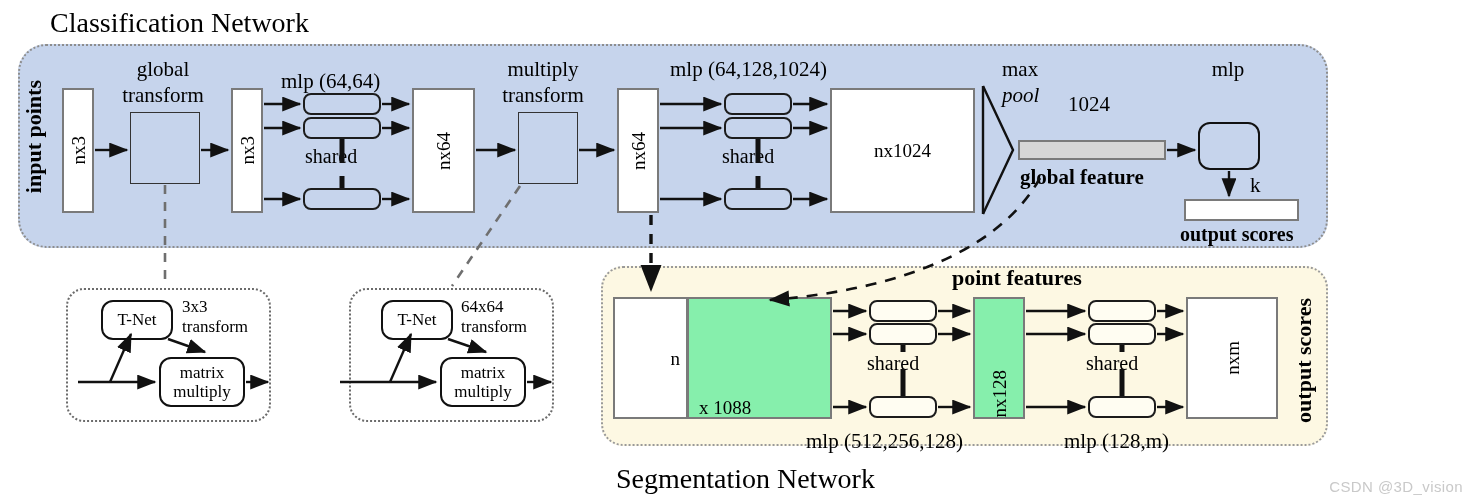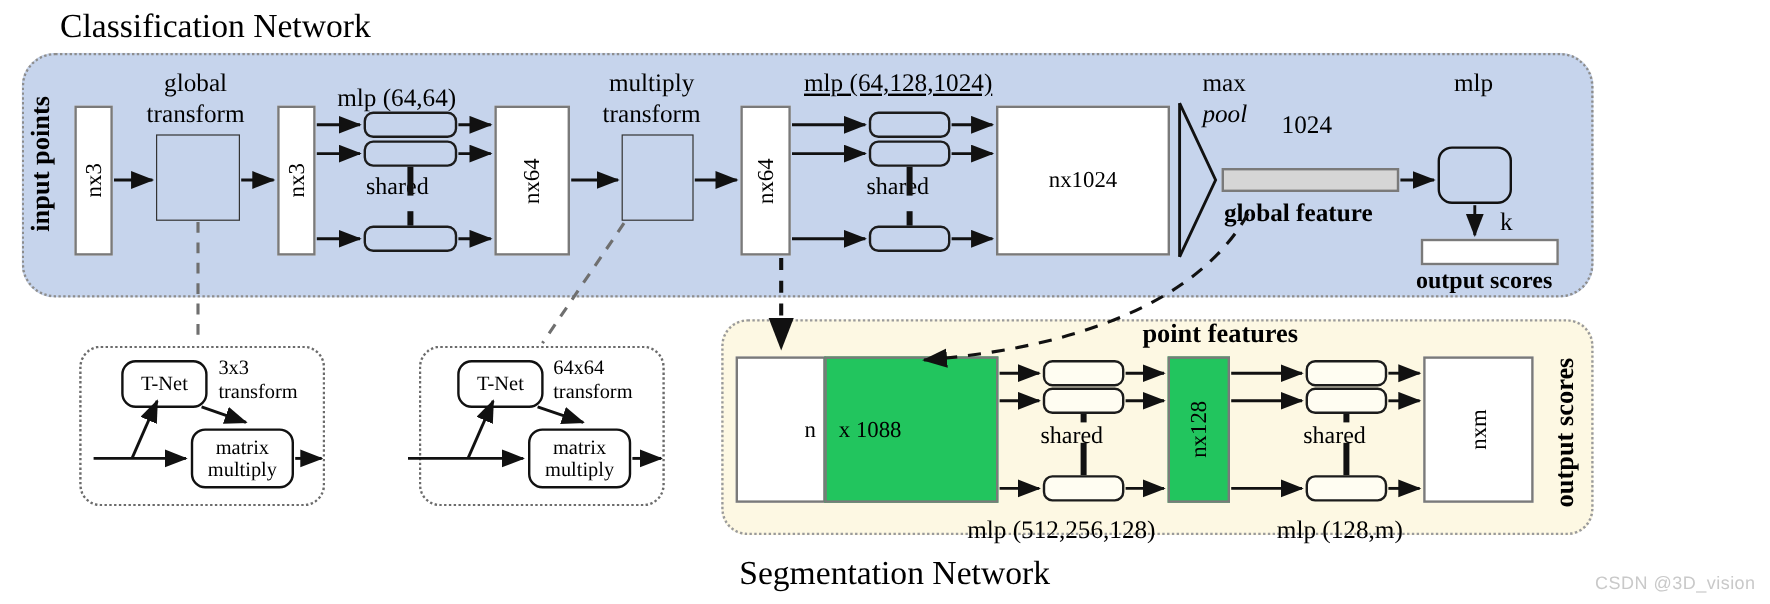--- a/index.html
+++ b/index.html
@@ -27,21 +27,21 @@
     box-sizing:border-box;
   }
 
   
   .box{
     position:absolute;box-sizing:border-box;
     background:#ffffff;border:2px solid #7a7a7a;
     display:flex;align-items:center;justify-content:center;
     font-size:19px;line-height:1;
   }
-  .box.grey{background:#22c55e;}
+  .box.grey{background:#86efac;align-items:flex-end;}
   .box.blue{background:#c6d4ec;border:2px solid #2b2b2b;}
 
   .vtext{writing-mode:vertical-rl;transform:rotate(180deg);white-space:nowrap;}
 
   
   .pill{
     position:absolute;box-sizing:border-box;
     background:#c6d4ec;border:2.5px solid #1c1c1c;border-radius:8px;
   }
   .pill.cream{background:#fffdf2;}
@@ -106,21 +106,21 @@
   </div>
 
   <div class="lbl c" style="left:483px;top:58px;width:120px;">multiply</div>
   <div class="lbl c" style="left:479px;top:84px;width:128px;">transform</div>
   <div class="box blue" style="left:518px;top:112px;width:60px;height:72px;border-width:1.6px;border-color:#333;"></div>
 
   <div class="box" style="left:617px;top:88px;width:42px;height:125px;">
     <span class="vtext">nx64</span>
   </div>
 
-  <div class="lbl" style="left:670px;top:58px;text-decoration:underline;">mlp (64,128,1024)</div>
+  <div class="lbl" style="left:670px;top:58px;">mlp (64,128,1024)</div>
   <div class="pill" style="left:724px;top:93px;width:68px;height:22px;"></div>
   <div class="pill" style="left:724px;top:117px;width:68px;height:22px;"></div>
   <div class="pill" style="left:724px;top:188px;width:68px;height:22px;"></div>
   <div class="lbl" style="left:722px;top:146px;font-size:20px;">shared</div>
 
   <div class="box" style="left:830px;top:88px;width:145px;height:125px;">
     <span>nx1024</span>
   </div>
 
   <div class="lbl" style="left:1002px;top:58px;">max</div>

